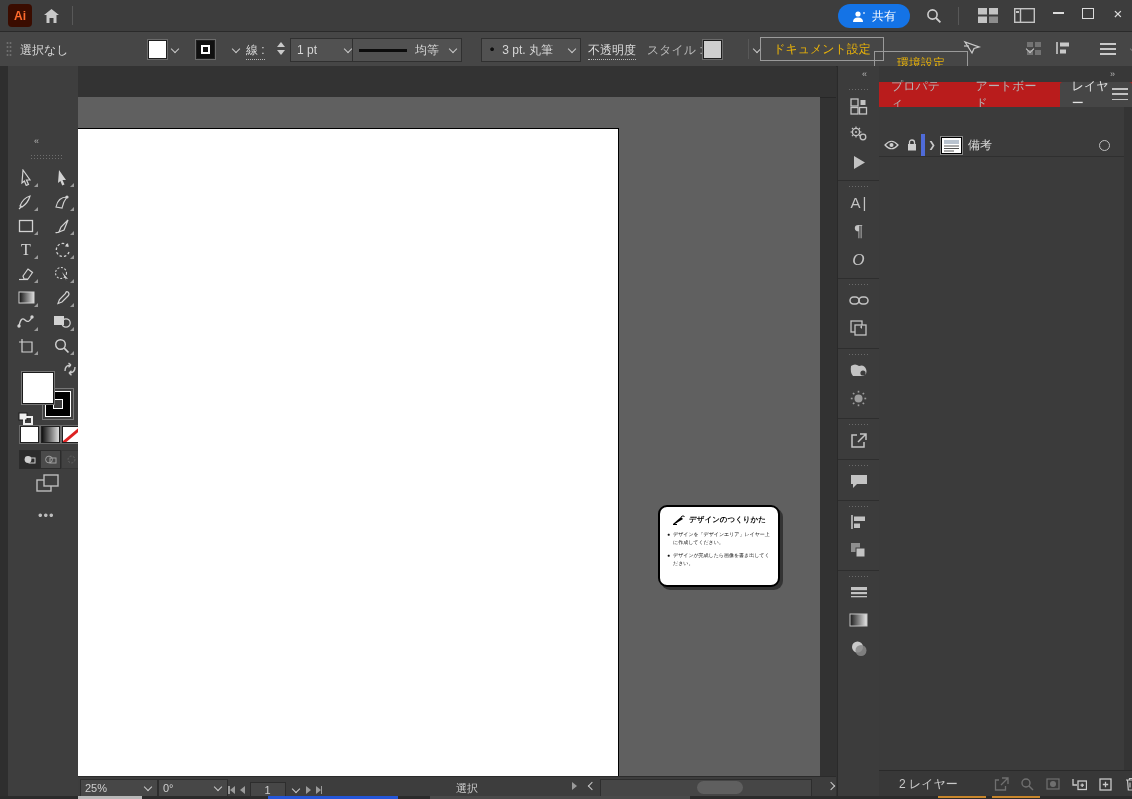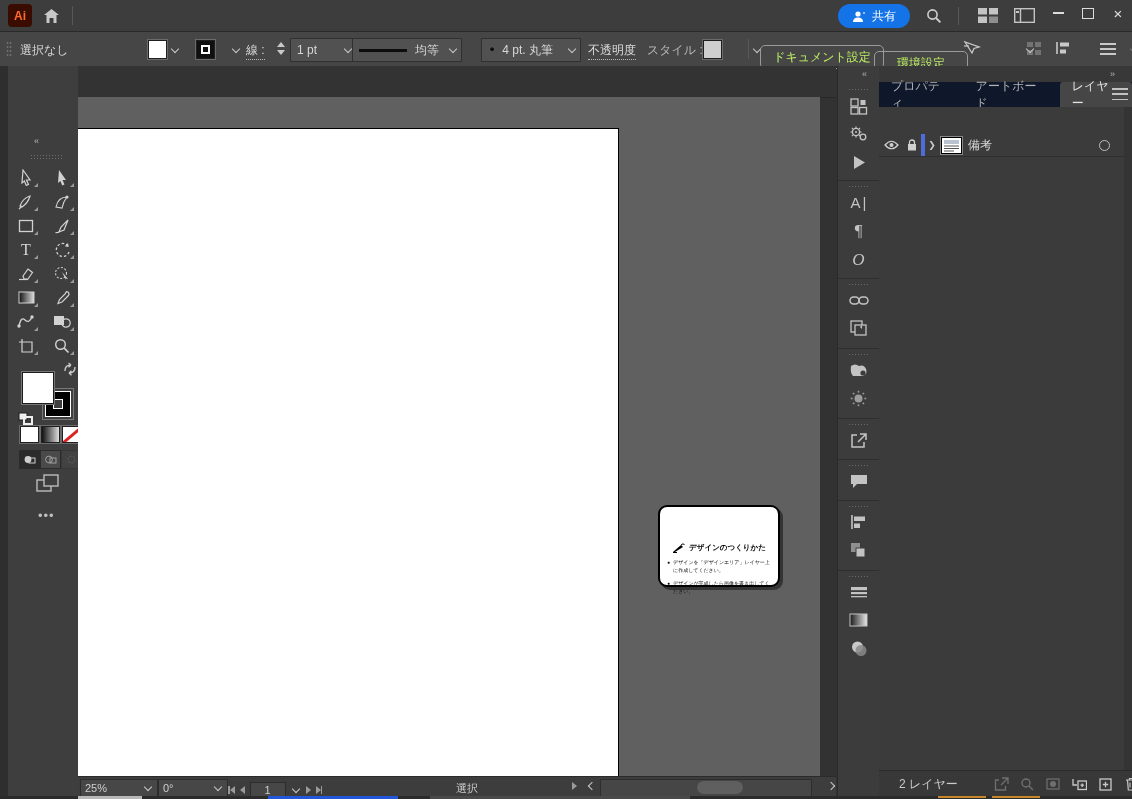--- a/index.html
+++ b/index.html
@@ -29,22 +29,22 @@
   .maxbox{width:10px;height:9px;border:1.5px solid #dcdcdc;}
 
   
   #controlbar{left:0;top:32px;width:1132px;height:34px;background:#464646;border-bottom:1px solid #292929;font-size:12px;}
   .grip{width:6px;height:16px;background-image:radial-gradient(#6e6e6e 1px,transparent 1.1px);background-size:3px 4px;}
   .dotted-link{border-bottom:1px dotted #b9b9b9;color:#dcdcdc;}
   .swatch{width:17px;height:17px;border:1px solid #1f1f1f;box-shadow:0 0 0 1px #6b6b6b;}
   .chev{width:10px;height:10px;position:relative;display:inline-block;}
   .chev::before{content:"";position:absolute;left:2px;top:1px;width:5px;height:5px;
      border-right:1.6px solid #c9c9c9;border-bottom:1.6px solid #c9c9c9;transform:rotate(45deg);}
-  .ctl-btn{height:22px;border:1px solid #9a9a9a;border-radius:5px;display:flex;align-items:center;
-           justify-content:center;padding:0 10px;color:#bef264;font-size:12px;background:transparent;margin-top:8px;}
+  .ctl-btn{height:22px;border:1px solid #9a9a9a;border-radius:0;display:flex;align-items:center;
+           justify-content:center;padding:0 10px;color:#eab308;font-size:12px;background:transparent;}
   .drop{height:22px;background:#515151;border:1px solid #303030;display:flex;align-items:center;}
   .stepper{display:flex;flex-direction:column;gap:3px;}
   .tri-up{width:0;height:0;border-left:4px solid transparent;border-right:4px solid transparent;border-bottom:5px solid #c9c9c9;}
   .tri-dn{width:0;height:0;border-left:4px solid transparent;border-right:4px solid transparent;border-top:5px solid #c9c9c9;}
 
   
   #left-rail{left:0;top:66px;width:8px;height:733px;background:#2e2e2e;}
   #toolbar{left:8px;top:66px;width:70px;height:733px;background:#3e3e3e;border-right:1px solid #2a2a2a;}
   #tb-collapse{left:26px;top:70px;}
   .dbl-chev{font-size:9px;color:#b5b5b5;letter-spacing:-1px;}
@@ -65,21 +65,21 @@
 
   
   #tabbar{left:78px;top:66px;width:758px;height:31px;background:#333333;border-bottom:1px solid #272727;}
   #doc-tab{left:86px;top:70px;width:240px;height:27px;background:#4a4a4a;border-radius:3px 3px 0 0;
            display:flex;align-items:center;padding:0 8px;gap:8px;font-size:11.5px;color:#d2d2d2;}
   #doc-tab .close{color:#b5b5b5;font-size:12px;}
   #canvas{left:78px;top:97px;width:742px;height:679px;background:#606060;overflow:hidden;}
   #artboard{left:0px;top:31px;width:540px;height:700px;background:#ffffff;border-top:1px solid #000;border-right:1px solid #000;}
   #note-card{left:580px;top:408px;width:122px;height:82px;background:#fff;border:2px solid #000;border-radius:9px;
              box-shadow:3px 3px 0 rgba(0,0,0,0.45);color:#000;padding:8px 7px 0 7px;box-sizing:border-box;}
-  #note-title-row{display:flex;align-items:center;gap:4px;justify-content:center;margin-top:28px;}
+  #note-title-row{display:flex;align-items:center;gap:4px;justify-content:center;}
   #note-title{font-size:7.5px;font-weight:bold;white-space:nowrap;}
   .note-bullet{display:flex;gap:3px;font-size:5px;line-height:1.5;margin-top:6px;color:#111;}
   .note-bullet .dot{font-size:5px;}
 
   
   #statusbar{left:78px;top:776px;width:758px;height:20px;background:#3d3d3d;border-top:1px solid #2b2b2b;font-size:11px;color:#cfcfcf;}
   .sb-drop{position:absolute;top:2px;height:16px;background:#474747;border:1px solid #2d2d2d;display:flex;align-items:center;padding:0 4px;gap:6px;}
   .navtri{width:0;height:0;border-top:4px solid transparent;border-bottom:4px solid transparent;}
   .nav-l{border-right:5px solid #9a9a9a;}
   .nav-r{border-left:5px solid #9a9a9a;}
@@ -87,21 +87,21 @@
   #hthumb{left:619px;top:4px;width:46px;height:13px;background:#5f5f5f;border-radius:7px;}
 
   
   #iconstrip{left:837px;top:66px;width:41px;height:733px;background:#3c3c3c;border-left:1px solid #2a2a2a;border-right:1px solid #2a2a2a;}
   .strip-grip{position:absolute;left:10px;width:22px;height:4px;background-image:radial-gradient(#6a6a6a 0.8px,transparent 1px);background-size:3px 3px;}
   .strip-icon{position:absolute;left:7px;width:27px;height:24px;display:flex;align-items:center;justify-content:center;color:#c3c3c3;}
   .strip-sep{position:absolute;left:0;width:41px;height:1px;background:#2e2e2e;}
 
   
   #paneldock{left:879px;top:66px;width:253px;height:733px;background:#383838;}
-  #panel-tabs{left:879px;top:82px;width:253px;height:25px;background:#0f172a;display:flex;font-size:12px;color:#b4b4b4;}
+  #panel-tabs{left:879px;top:82px;width:253px;height:25px;background:#b91c1c;display:flex;font-size:12px;color:#b4b4b4;}
   .ptab{height:25px;display:flex;align-items:center;padding:0 12px;}
   .ptab.active{background:#464646;color:#e2e2e2;border-radius:3px 3px 0 0;}
   #panel-menu{left:1112px;top:88px;width:16px;height:12px;display:flex;flex-direction:column;justify-content:space-between;}
   #panel-menu i{display:block;height:1.5px;background:#c2c2c2;}
   #layers-body{left:879px;top:107px;width:245px;height:663px;background:#3b3b3b;border-bottom:1px solid #2a2a2a;}
   .layer-row{position:absolute;left:0;width:245px;height:22px;border-bottom:1px solid #2f2f2f;display:flex;align-items:center;font-size:12px;color:#d8d8d8;}
   .layer-row.selected{background:var(--sel,#3e5a74);}
   .lr-eye{width:24px;display:flex;justify-content:center;}
   .lr-lock{width:18px;display:flex;justify-content:center;}
   .lr-bar{width:4px;height:22px;}
@@ -196,34 +196,34 @@
     </div>
 
     <div class="abs drop" style="left:352px;top:6px;width:108px;">
       <span style="display:inline-block;width:48px;height:3px;background:#0d0d0d;margin-left:6px;"></span>
       <span style="margin-left:8px;">均等</span>
       <span class="chev" style="margin-left:auto;margin-right:3px;"></span>
     </div>
 
     <div class="abs drop" style="left:481px;top:6px;width:98px;">
       <span style="margin-left:8px;color:#0e0e0e;text-shadow:0 0 0 #0e0e0e;">•</span>
-      <span style="margin-left:8px;">4 pt. 丸筆</span>
+      <span style="margin-left:8px;">3 pt. 丸筆</span>
       <span class="chev" style="margin-left:auto;margin-right:3px;"></span>
     </div>
 
     <span class="abs dotted-link" style="left:588px;top:10px;text-align:right;">不透明度</span>
     <span class="abs" style="left:647px;top:10px;color:#b9b9b9;">スタイル :</span>
     <div class="abs swatch" style="left:703px;top:8px;background:#cfcfcf;"></div>
     <span class="abs chev" style="left:725px;top:12px;"></span>
 
     <div class="abs vsep" style="left:748px;top:7px;height:20px;"></div>
     <div class="abs ctl-btn" style="left:760px;top:5px;width:102px;">
         <span>ドキュメント設定</span>
       </div>
-    <div class="abs ctl-btn" style="left:874px;top:11px;width:72px;">
+    <div class="abs ctl-btn" style="left:874px;top:19px;width:72px;">
         <span>環境設定</span>
       </div>
 
     <div class="abs" style="left:962px;top:7px;">
       <svg width="20" height="18" viewBox="0 0 20 18">
           <path d="M3 3 L10 14 L12 9.5 L17 8 Z" fill="none" stroke="#c9c9c9" stroke-width="1.3"></path>
           <line x1="2" y1="7" x2="7" y2="7" stroke="#c9c9c9" stroke-width="1.2"></line>
         </svg>
     </div>
     <span class="abs chev" style="left:985px;top:12px;"></span>

